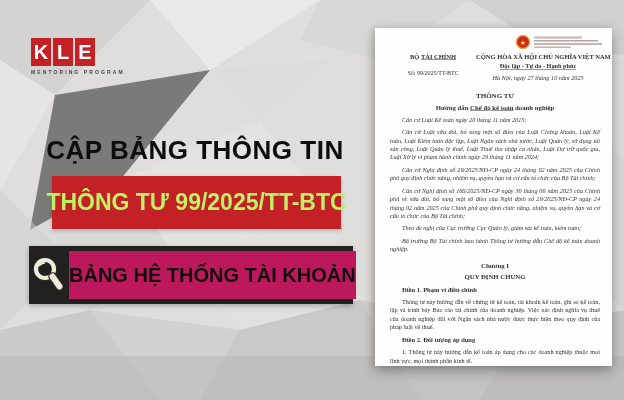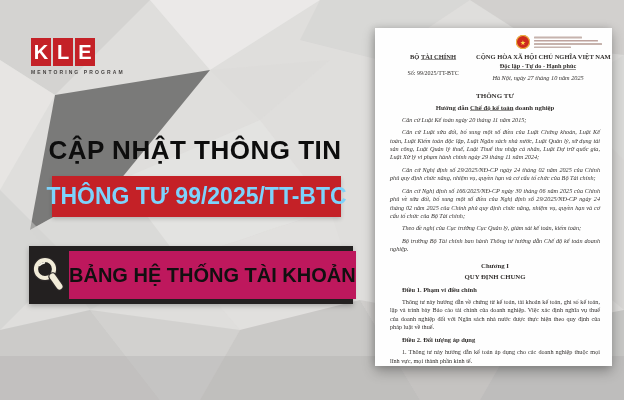--- a/index.html
+++ b/index.html
@@ -23,22 +23,22 @@
   .logo-sub{
     margin-top:3px;font-size:5px;letter-spacing:2.1px;
     color:#474443;font-weight:bold;white-space:nowrap;
   }
   .headline{
     position:absolute;left:15px;top:135px;width:360px;
     margin:0;text-align:center;color:#0d0d0d;
     font-size:26px;font-weight:bold;letter-spacing:0.5px;white-space:nowrap;
   }
   .red-banner{
-    position:absolute;left:52px;top:176px;width:289px;height:41px;
-    background:#c42127;color:#7dd3fc;
+    position:absolute;left:52px;top:176px;width:289px;height:53px;
+    background:#c42127;color:#bef264;
     display:flex;align-items:center;justify-content:center;
     font-size:23px;font-weight:bold;white-space:nowrap;
     box-shadow:0 2px 4px rgba(0,0,0,0.18);
   }
   .black-banner{
     position:absolute;left:29px;top:246px;width:324px;height:58px;
     background:#232020;display:flex;align-items:center;
     box-shadow:0 2px 5px rgba(0,0,0,0.25);
   }
   .magnifier-zone{
@@ -131,21 +131,21 @@
 
   <div class="logo">
     <div class="logo-blocks">
       <span class="logo-block">K</span>
       <span class="logo-block">L</span>
       <span class="logo-block">E</span>
     </div>
     <div class="logo-sub">MENTORING PROGRAM</div>
   </div>
 
-  <h1 class="headline">CẬP NHẬT THÔNG TIN</h1>
+  <h1 class="headline">CẬP BẢNG THÔNG TIN</h1>
 
   <div class="red-banner">THÔNG TƯ 99/2025/TT-BTC</div>
 
   <div class="black-banner">
     <div class="magnifier-zone">
       <svg width="40" height="40" viewBox="0 0 40 40" aria-hidden="true">
         <circle cx="16" cy="14" r="11.5" fill="none" stroke="#2c2828" stroke-width="1.6"></circle>
         <circle cx="16" cy="14" r="9" fill="none" stroke="#f2ecd9" stroke-width="4.2"></circle>
         <path d="M10.5 10.5 a7 7 0 0 1 5 -2.6" fill="none" stroke="#f7f3e6" stroke-width="1.6" stroke-linecap="round"></path>
         <line x1="23.5" y1="21.5" x2="30.5" y2="31.5" stroke="#2c2828" stroke-width="8.5" stroke-linecap="round"></line>

